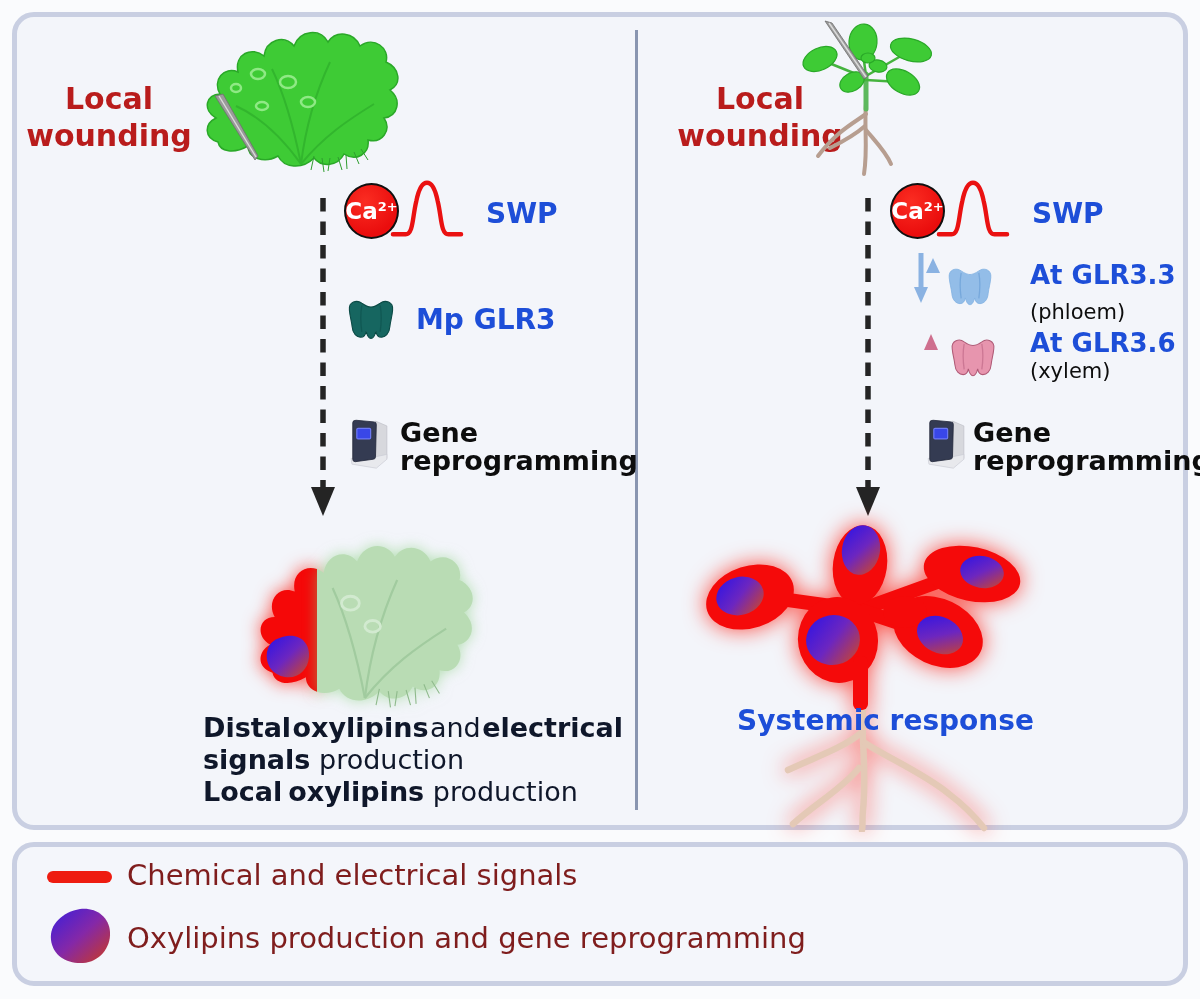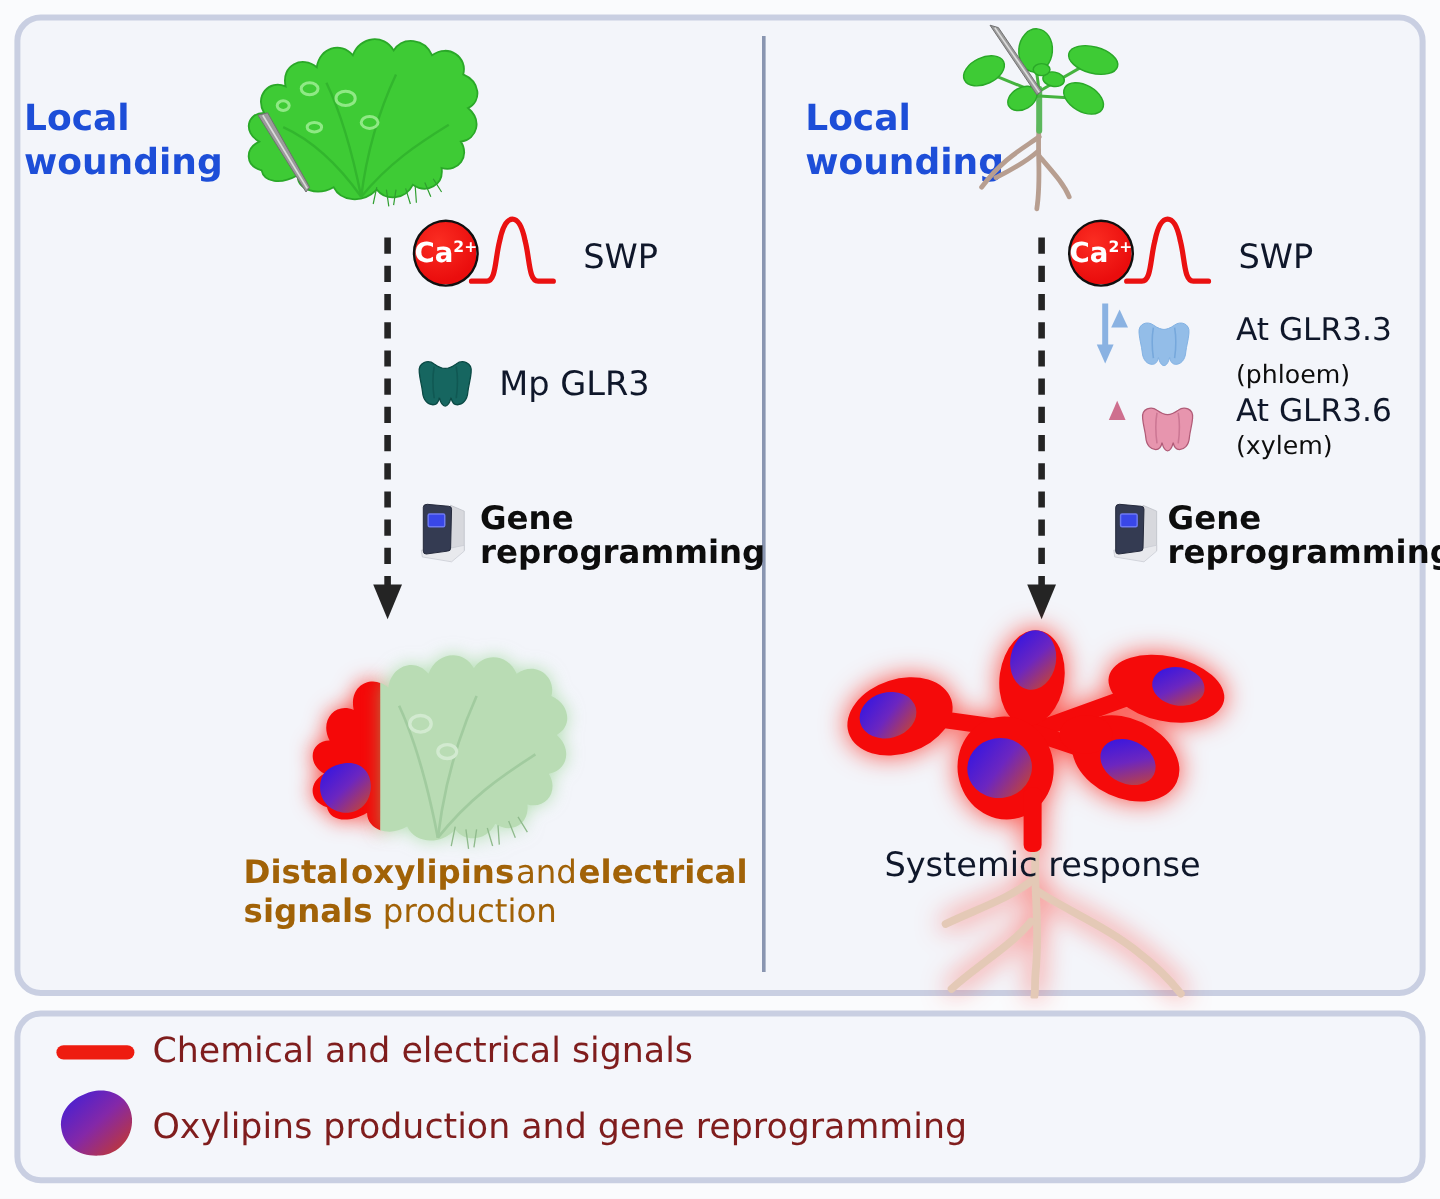--- a/index.html
+++ b/index.html
@@ -14,34 +14,34 @@
     position:absolute;left:12px;
     background:#f3f5fa;
     border:5px solid #c9cfe2;
     border-radius:22px;
     box-sizing:border-box;
   }
   #main-panel{top:12px;width:1176px;height:818px;}
   #legend-panel{top:842px;width:1176px;height:144px;background:#f4f6fb;}
   #divider{left:635px;top:30px;width:3px;height:780px;background:#8995b0;}
   .title{
-    font-size:30px;line-height:37px;font-weight:700;text-align:left;color:#1d4ed8;
+    font-size:30px;line-height:37px;font-weight:700;text-align:center;color:#b91c1c;
   }
   .ca-badge{
     width:55px;height:56px;border-radius:50%;
     background:radial-gradient(circle at 38% 32%, #fb2d22 0%, #ea0d0d 70%);
     border:2.5px solid #101010;box-sizing:border-box;
     display:flex;align-items:center;justify-content:center;
     color:#fff;font-weight:700;font-size:23px;
   }
   .ca-badge sup{font-size:13px;margin-top:-10px;}
-  .lbl{font-weight:400;font-size:28px;color:#0f172a;white-space:nowrap;}
+  .lbl{font-weight:700;font-size:28px;color:#1d4ed8;white-space:nowrap;}
   .lbl-sub{font-weight:400;font-size:21px;color:#0d0d0d;white-space:nowrap;}
   .gene-label{font-weight:700;font-size:27px;line-height:28px;color:#0d0d0d;}
-  .outcome{width:420px;font-size:27px;line-height:32px;color:#a16207;}
+  .outcome{width:420px;font-size:27px;line-height:32px;color:#0f172a;}
   .outcome .row1{display:flex;justify-content:space-between;}
   .b{font-weight:700;} .r{font-weight:400;text-align:right;}
   .legend-label{font-size:29px;font-weight:400;color:#7f1d1d;white-space:nowrap;}
   .glow-red{filter:drop-shadow(0 0 9px rgba(252,30,18,0.8));}
   .glow-green{filter:drop-shadow(0 0 7px rgba(130,205,120,0.55));}
   .glow-rosette{filter:drop-shadow(0 0 11px rgba(255,28,14,0.8));}
 </style>
 </head>
 <body>
 
@@ -162,20 +162,24 @@
   <div class="row1">
     <span class="b">Distal</span>
     <span class="b">oxylipins</span>
     <span class="r">and</span>
     <span class="b">electrical</span>
   </div>
   <div>
     <span class="b">signals</span>
     <span class="r">production</span>
   </div>
+  <div>
+    <span class="b">Local</span><span class="b" style="margin-left:6px;">oxylipins</span>
+    <span class="r">production</span>
+  </div>
 </div>
 
 <div class="abs title" style="left:671px;top:80px;width:178px;">Local wounding</div>
 
 <svg class="abs" style="left:798px;top:14px;" width="244" height="172" viewBox="0 0 244 172">
   <g stroke="#b79e90" stroke-width="4" fill="none" stroke-linecap="round">
     <path d="M68,90 C66,112 70,135 66,160"></path>
     <path d="M68,100 C54,110 38,118 20,142"></path>
     <path d="M67,112 C58,120 46,127 32,134"></path>
     <path d="M68,116 C78,128 88,138 93,150"></path>

